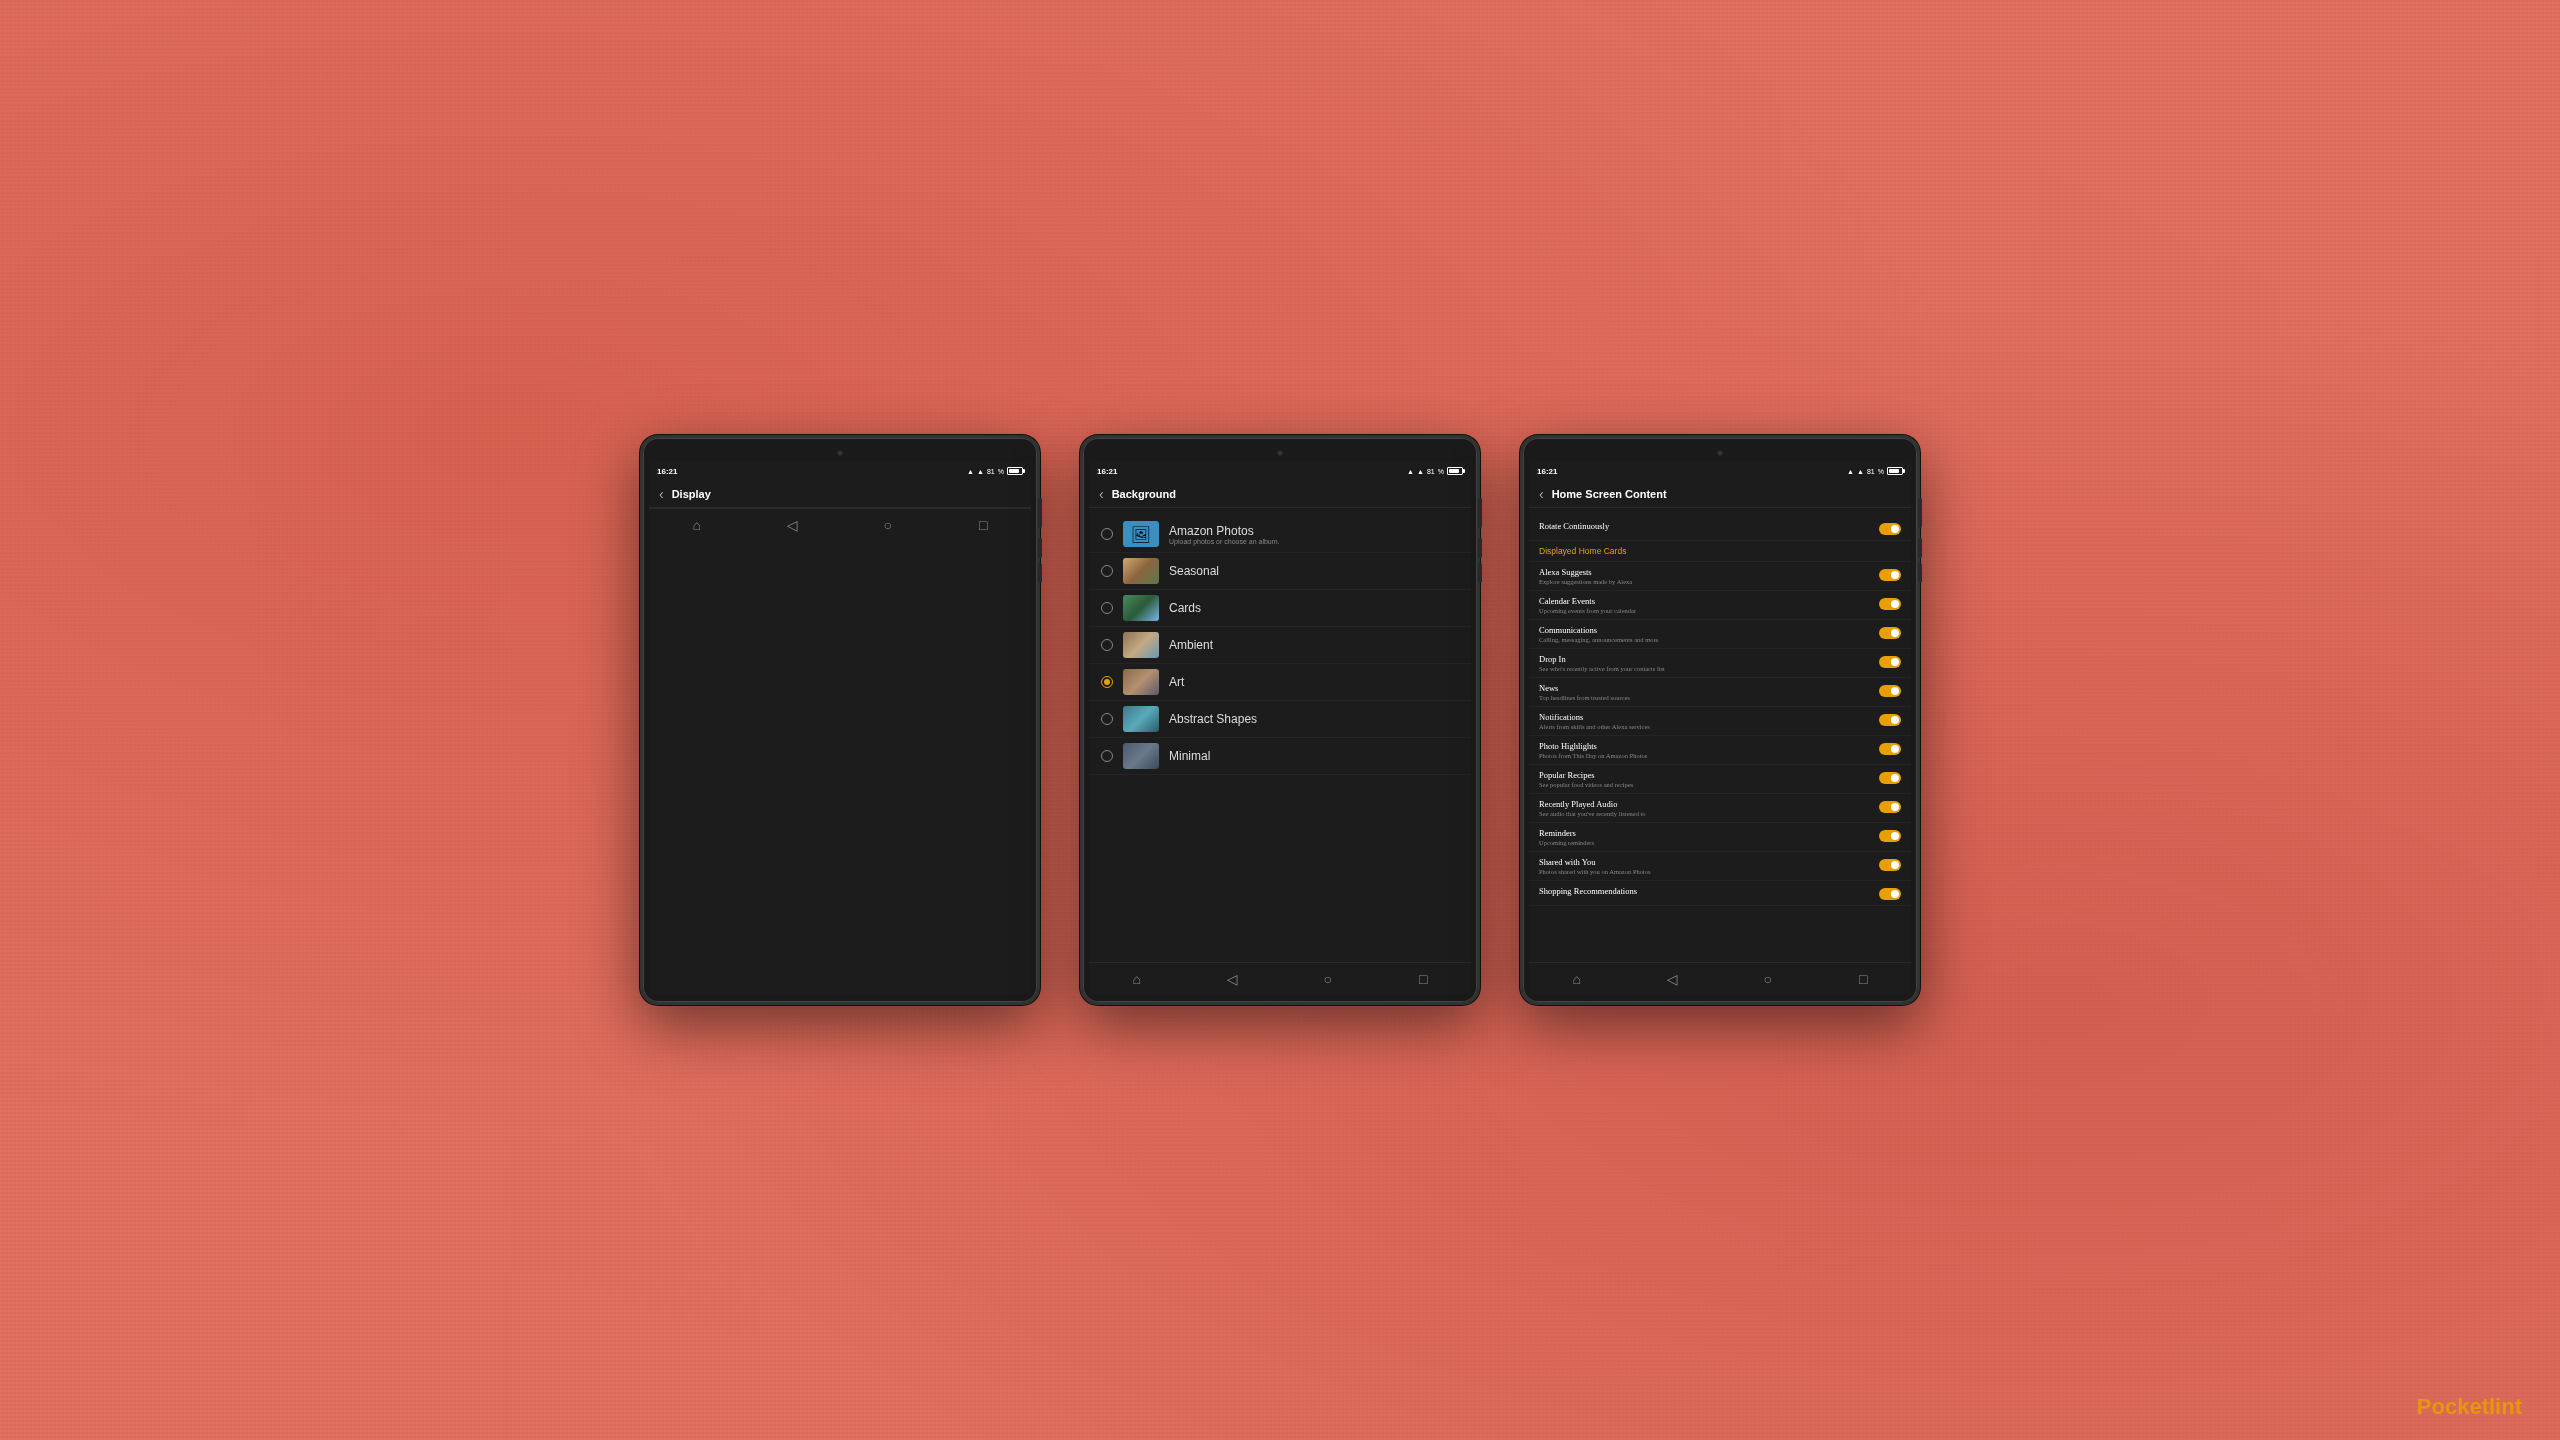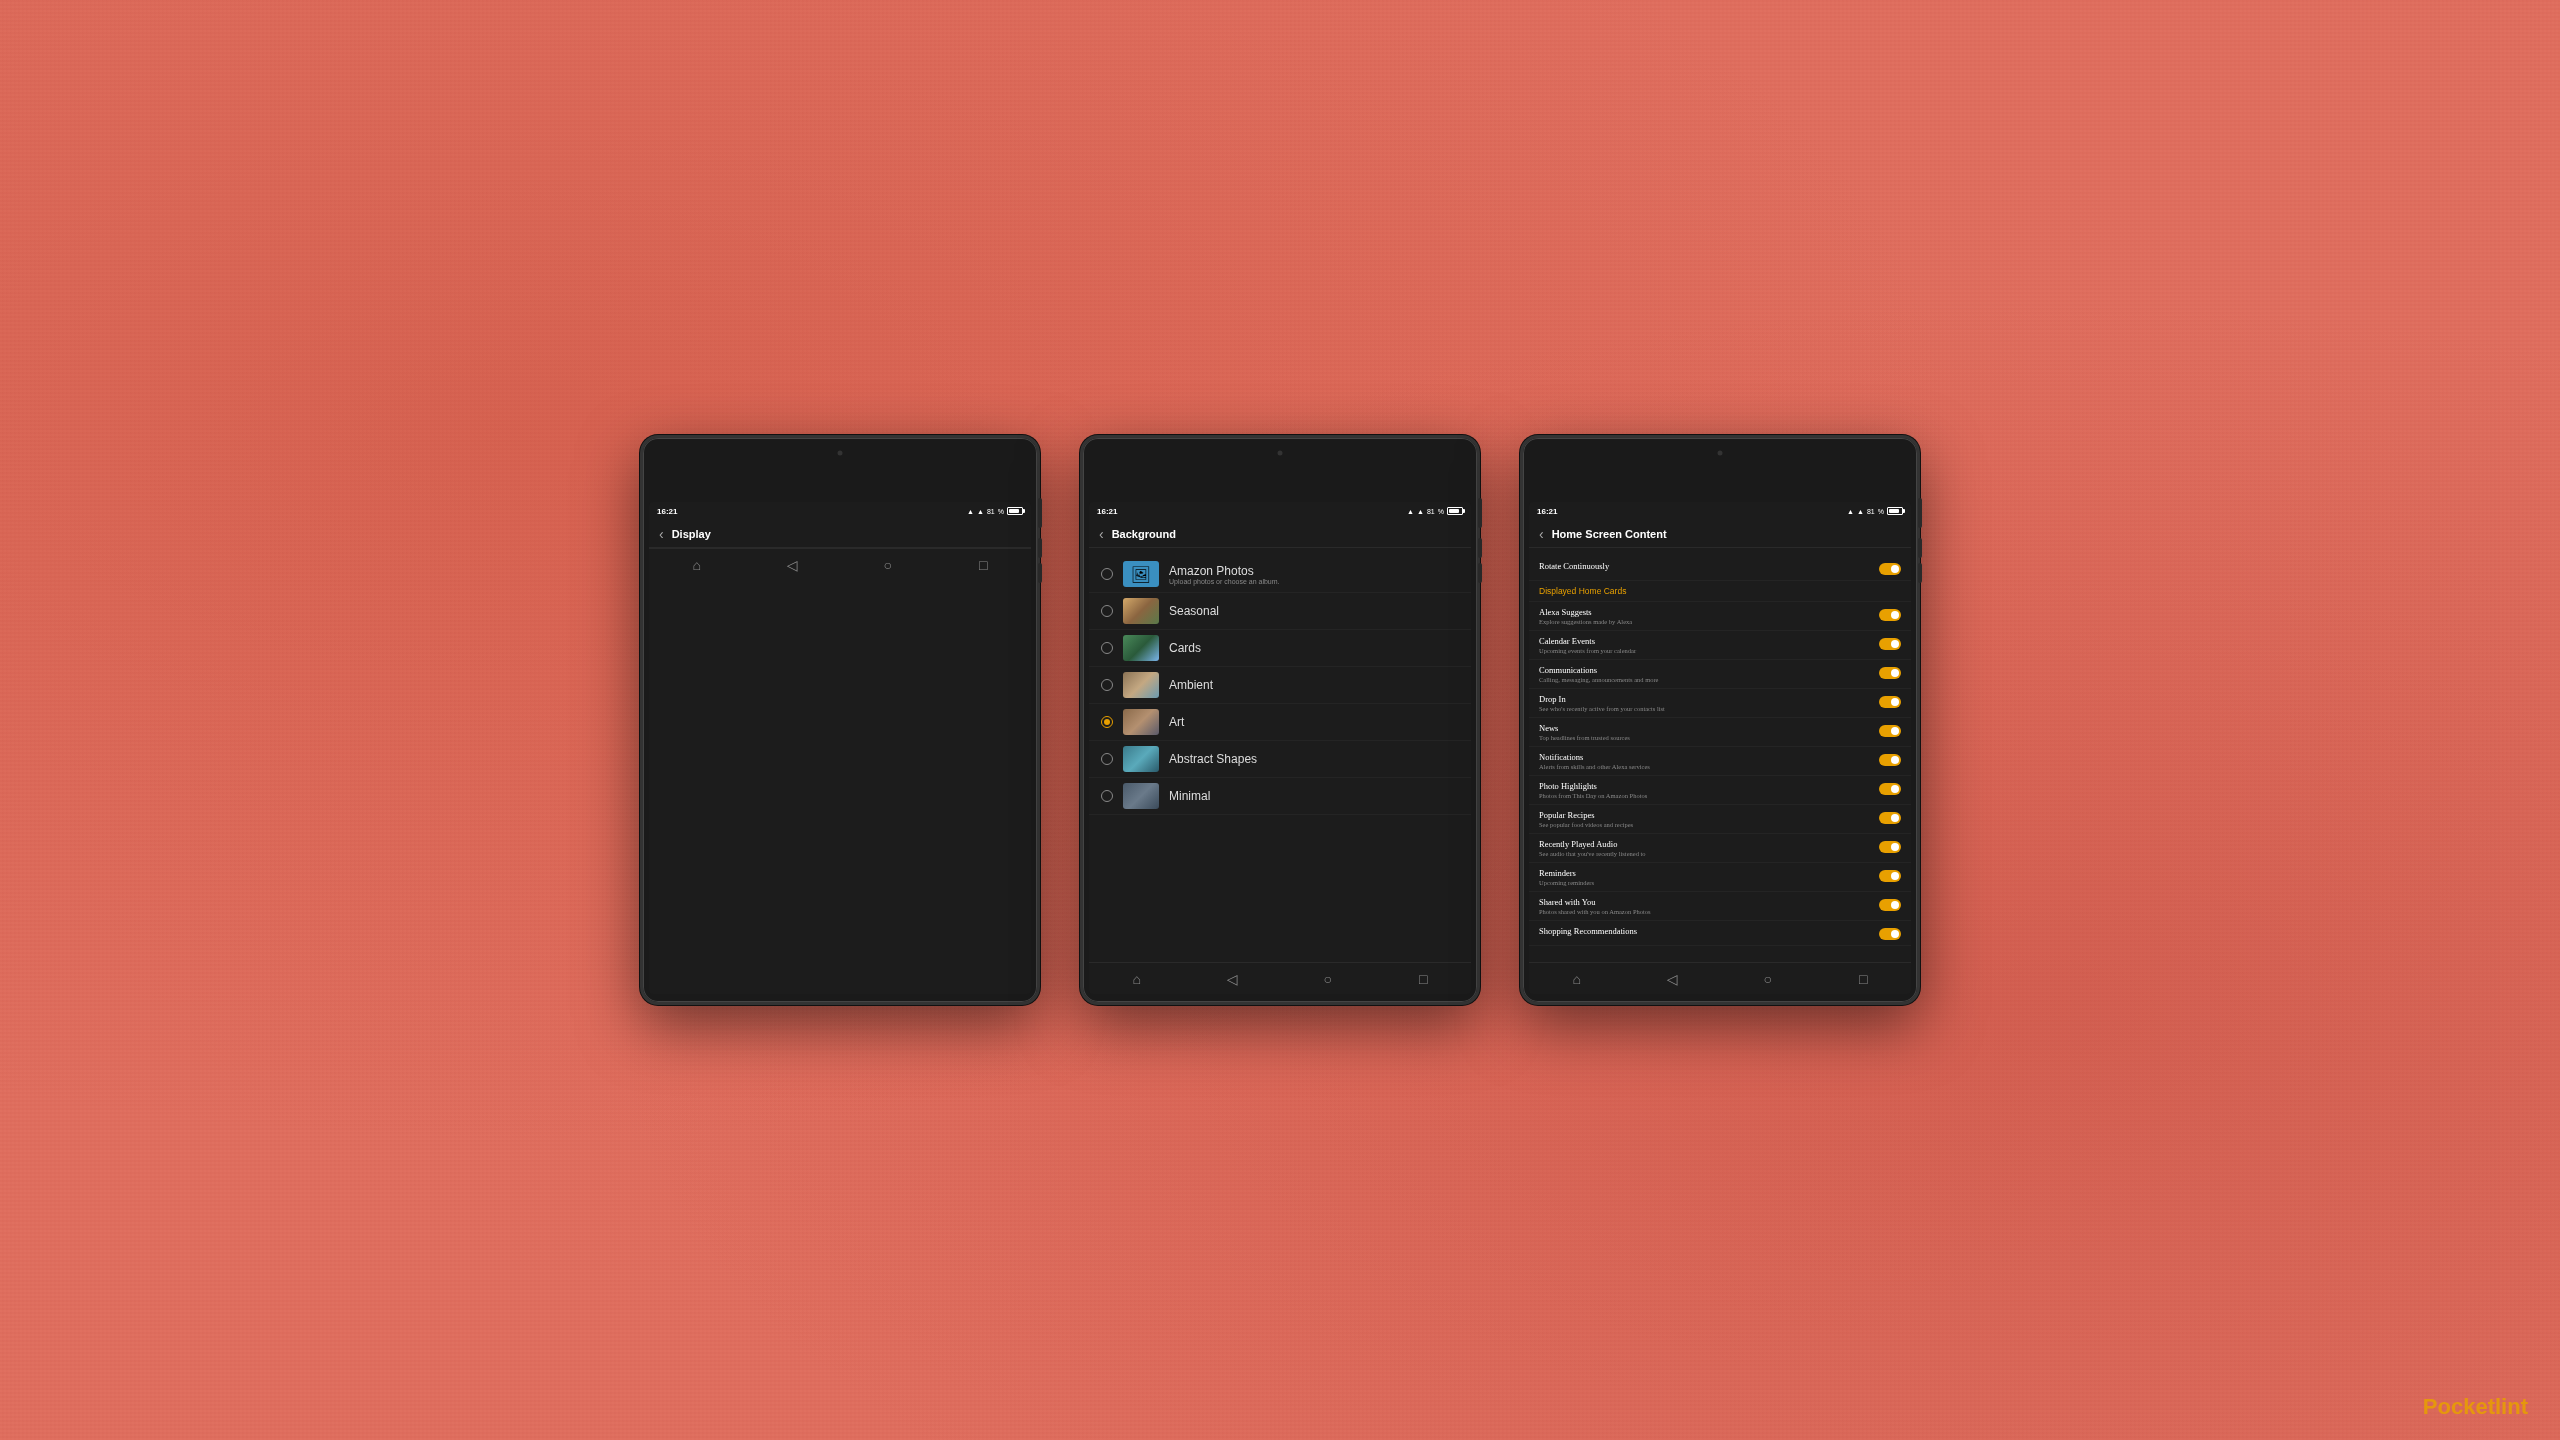--- a/index.html
+++ b/index.html
@@ -100,21 +100,20 @@
 
     
     .tablet-screen {
       width: 100%;
       flex: 1;
       background: #1c1c1c;
       border-radius: 4px;
       overflow: hidden;
       display: flex;
       flex-direction: column;
-      margin-top: 40px;
     }
 
     
     .status-bar {
       width: 100%;
       height: 18px;
       background: #1c1c1c;
       display: flex;
       align-items: center;
       justify-content: space-between;
@@ -386,21 +385,21 @@
       width: 8px;
       height: 8px;
       background: #fff;
       border-radius: 50%;
     }
 
     
     .watermark {
       position: absolute;
       bottom: 20px;
-      right: 32px;
+      right: 38px;
       color: #fff;
       font-size: 22px;
       font-weight: bold;
       opacity: 0.85;
     }
 
     .watermark span {
       color: #e8a000;
     }
   </style>

